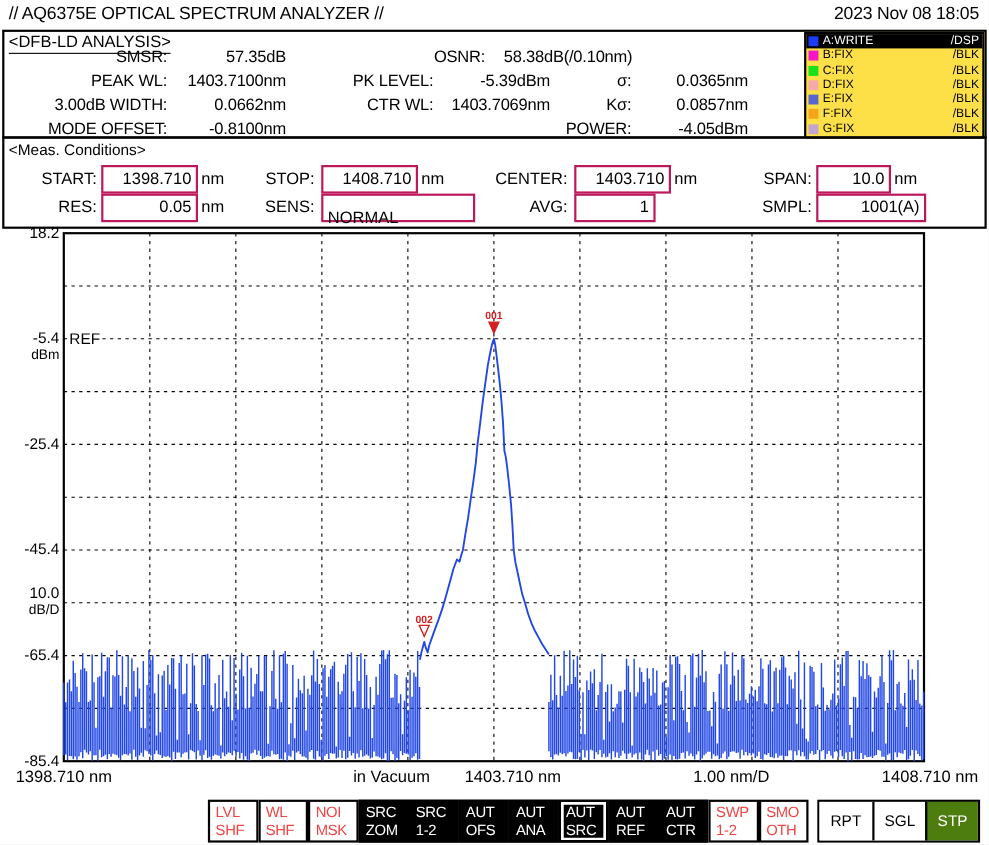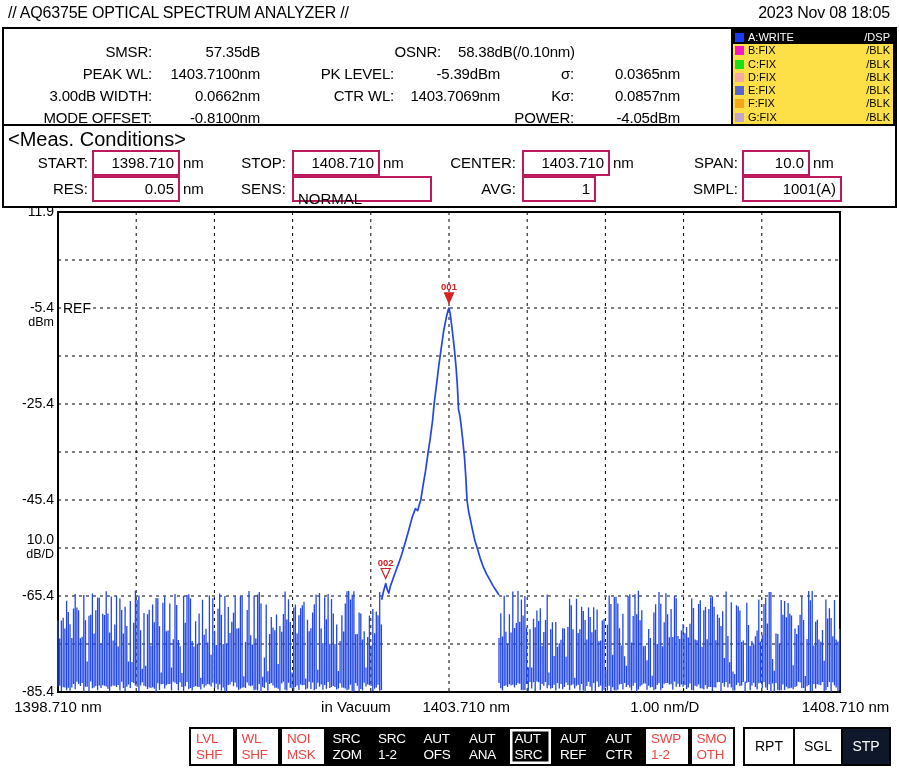--- a/index.html
+++ b/index.html
@@ -16,21 +16,21 @@
   .ar{text-align:right;}
   
   #legend{position:absolute;left:727px;top:0px;width:160px;height:93px;border:2px solid #000;background:#fde047;}
   .leg-row{position:relative;height:13.28px;font-size:11px;line-height:13px;}
   .leg-row.active{background:#000;color:#fff;}
   .leg-sq{position:absolute;left:2px;top:2px;width:9px;height:9px;}
   .leg-trace{position:absolute;left:15px;top:0;}
   .leg-status{position:absolute;right:3px;top:0;margin-left:44px;}
   
   #meas-box{position:absolute;left:2px;top:124px;width:891px;height:80px;border:2px solid #000;}
-  #meas-title{position:absolute;left:4px;top:2px;font-size:20px;}
+  #meas-title{position:absolute;left:4px;top:2px;font-size:14px;}
   .mlabel{position:absolute;font-size:15px;text-align:right;white-space:nowrap;}
   .mbox{position:absolute;height:22px;border:2px solid #be185d;font-size:15px;}
   .mbox .val{display:block;padding:2px 4px 0 4px;text-align:right;}
   .mbox .val.left{text-align:left;margin-top:10px;}
   .munit{position:absolute;font-size:15px;}
   
   #chart{position:absolute;left:0;top:208px;width:899px;height:512px;}
   #plot-svg{position:absolute;left:0;top:0;z-index:0;}
   #y-axis .ytick{position:absolute;width:52px;text-align:right;font-size:14px;line-height:15px;z-index:1;}
   #y-axis .ytick .sub{font-size:12.5px;}
@@ -40,33 +40,34 @@
   #toolbar{position:absolute;left:0;top:727px;width:899px;height:40px;}
   #toolbar-left{position:absolute;left:189px;top:0;display:flex;}
   .tbtn{box-sizing:border-box;width:45.5px;height:39px;border:2px solid #000;background:#fff;color:#ef4444;
     font-size:13.5px;line-height:16px;padding:2px 0 0 5px;letter-spacing:-0.3px;}
   .tbtn.inverted{background:#000;color:#fff;}
   .tbtn.inverted-framed{background:#000;color:#fff;box-shadow:inset 0 0 0 2.5px #fff;}
   #toolbar-right{position:absolute;left:743px;top:0;display:flex;border:2px solid #000;}
   .rbtn{box-sizing:border-box;width:48px;height:35px;background:#fff;color:#000;font-size:14px;
     text-align:center;line-height:35px;}
   .rbtn + .rbtn{border-left:2px solid #000;}
-  .rbtn.inverted{background:#0f172a;color:#fff;}
+  .rbtn.inverted{background:#4d7c0f;color:#fff;}
 </style>
 </head>
 <body>
 
 <div id="screen">
 
   <div id="titlebar">
     <span id="app-title">// AQ6375E OPTICAL SPECTRUM ANALYZER //</span>
     <span id="datetime">2023 Nov 08 18:05</span>
   </div>
 
   <div id="analysis-box">
+    <span id="analysis-title">&lt;DFB-LD ANALYSIS&gt;</span>
 
     <span class="acell ar" style="left:0;top:14px;width:148px">SMSR:</span>
     <span class="acell ar" style="left:152px;top:14px;width:104px">57.35dB</span>
     <span class="acell ar" style="left:327px;top:14px;width:110px">OSNR:</span>
     <span class="acell" style="left:454px;top:14px;width:210px">58.38dB(/0.10nm)</span>
 
     <span class="acell ar" style="left:0;top:36px;width:148px">PEAK WL:</span>
     <span class="acell ar" style="left:152px;top:36px;width:104px">1403.7100nm</span>
     <span class="acell ar" style="left:280px;top:36px;width:110px">PK LEVEL:</span>
     <span class="acell ar" style="left:392px;top:36px;width:104px">-5.39dBm</span>
@@ -200,21 +201,21 @@
           <path d="M444.5 84.952L453.5 84.952L449 94.952Z" fill="#d42020" stroke="#d42020" stroke-width="1.2"></path>
           <text x="449" y="82.452" text-anchor="middle" fill="#d42020" font-size="9.5" font-weight="bold" font-family="&quot;Liberation Sans&quot;,sans-serif">001</text>
         </g>
         <g>
           <path d="M381.1580000000043 360.52L390.1580000000043 360.52L385.6580000000043 370.52Z" fill="#fff" stroke="#d42020" stroke-width="1.2"></path>
           <text x="385.6580000000043" y="358.02" text-anchor="middle" fill="#d42020" font-size="9.5" font-weight="bold" font-family="&quot;Liberation Sans&quot;,sans-serif">002</text>
         </g>
       </svg>
     <div id="y-axis">
         <div class="ytick" style="left: 2px; top: -4px;">
-          <div>11.9</div>
+          <div>18.2</div>
         </div>
         <div class="ytick" style="left: 2px; top: 92px;">
           <div>-5.4</div>
           <div class="sub">dBm</div>
         </div>
         <div class="ytick" style="left: 2px; top: 188px;">
           <div>-25.4</div>
         </div>
         <div class="ytick" style="left: 2px; top: 284px;">
           <div>-45.4</div>

